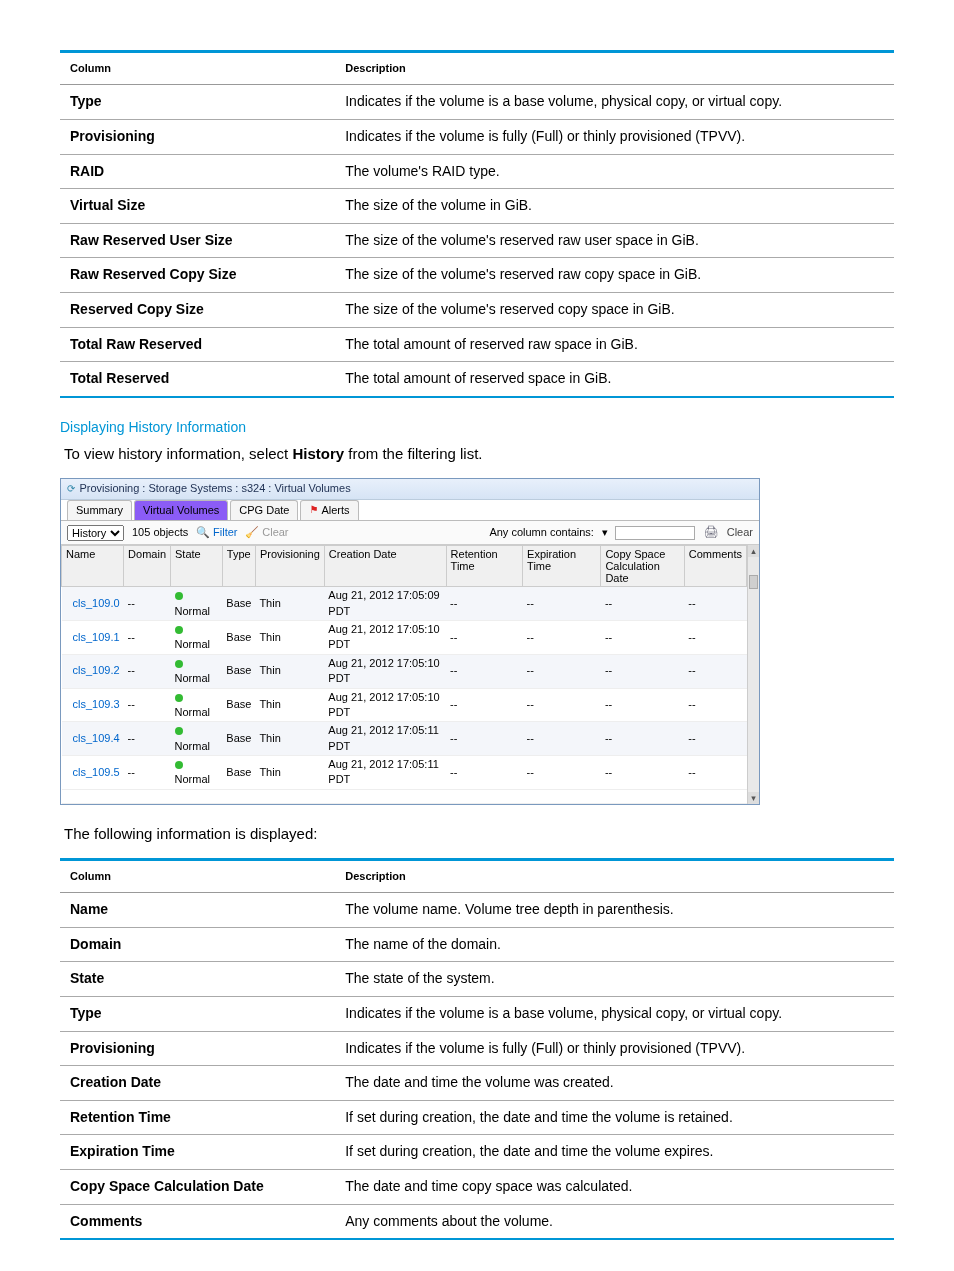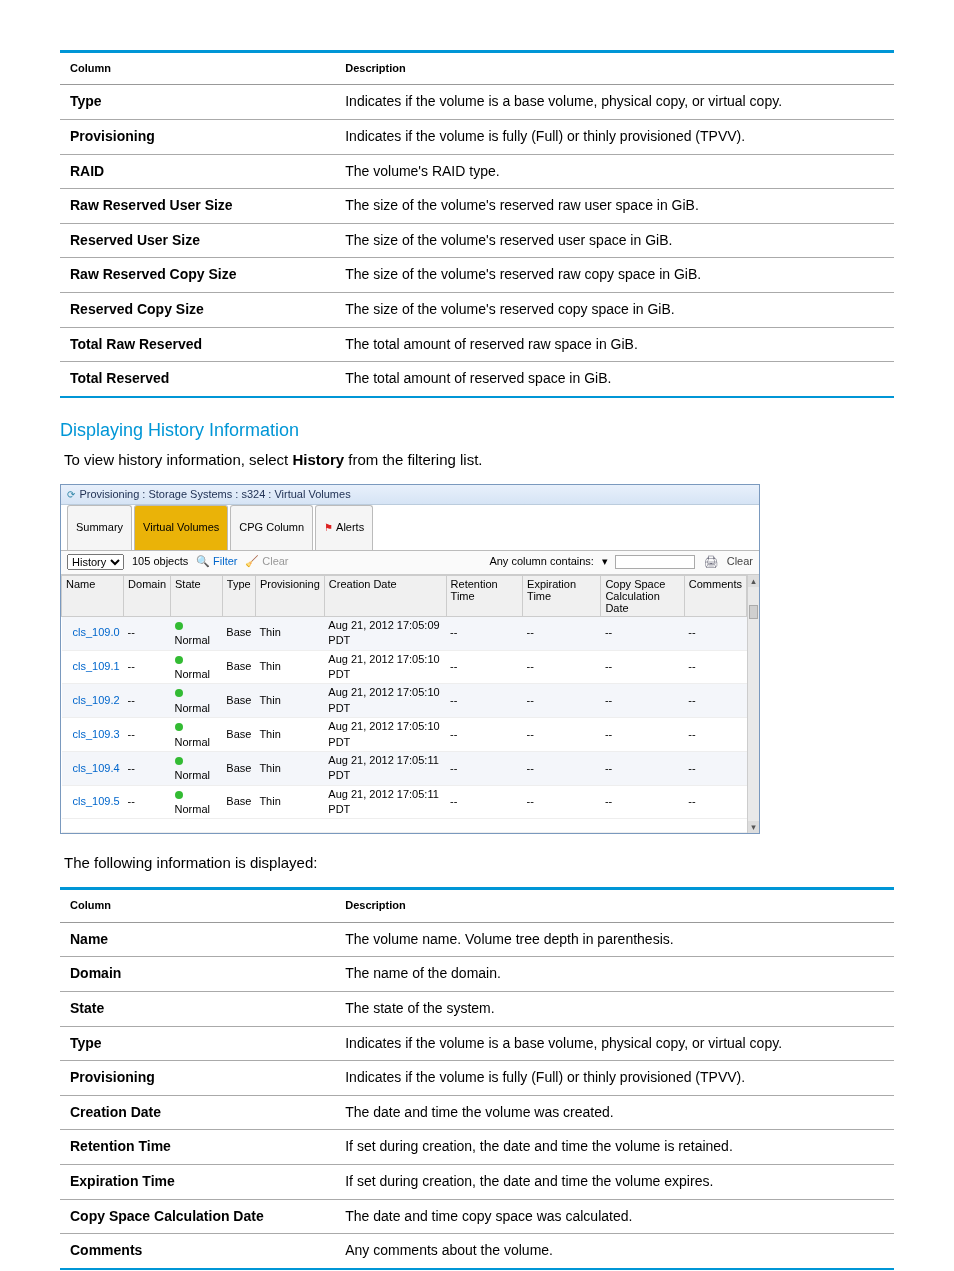--- a/index.html
+++ b/index.html
@@ -33,21 +33,21 @@
     font-size: 14px;
   }
   table.info td.colname {
     font-weight: bold;
     width: 33%;
   }
   table.info tr:last-child td { border-bottom: 2px solid #0096d6; }
   h3.section {
     color: #0096d6;
     font-weight: normal;
-    font-size: 18px;
+    font-size: 14px;
     margin: 18px 0 6px 0;
   }
   p.intro { margin: 4px 0 14px 4px; font-size: 15px; }
   
   .shot {
     border: 1px solid #7a99be;
     width: 700px;
     margin: 0 0 18px 0;
     font-size: 11px;
     color: #000;
@@ -57,25 +57,25 @@
     background: linear-gradient(#e8f0fb,#d6e4f5);
     border-bottom:1px solid #bcd;
     padding:2px 6px;
     color:#235; font-size:11px;
     display:flex; align-items:center; gap:4px;
   }
   .shot-title .refresh { font-size:10px; color:#38a; }
   .tabs { display:flex; border-bottom:1px solid #bbb; padding-left:6px; gap:0; }
   .tab {
     border:1px solid #bbb; border-bottom:none;
-    padding:14px 8px; font-size:11px; background:#f5f5f5;
+    padding:2px 8px; font-size:11px; background:#f5f5f5;
     border-radius:3px 3px 0 0; margin-right:2px;
     display:flex; align-items:center; gap:3px;justify-content:center;
   }
-  .tab.active { background:#eab308; font-weight:normal; }
+  .tab.active { background:#8b5cf6; font-weight:normal; }
   .alert-flag { color:#d22; font-size:10px;}
   .toolbar {
     display:flex; align-items:center; gap:8px;
     padding:3px 6px; border-bottom:1px solid #ccc;
     font-size:11px; background:#fafafa;
   }
   .toolbar select { font-size:11px; }
   .toolbar .link { color:#06c; cursor:pointer; }
   .toolbar .greyl { color:#999; }
   .toolbar .spacer { flex:1 }
@@ -133,26 +133,26 @@
       </tr>
       <tr>
         <td class="colname">Provisioning</td>
         <td>Indicates if the volume is fully (Full) or thinly provisioned (TPVV).</td>
       </tr>
       <tr>
         <td class="colname">RAID</td>
         <td>The volume's RAID type.</td>
       </tr>
       <tr>
+        <td class="colname">Virtual Size</td>
+        <td>The size of the volume in GiB.</td>
+      </tr>
+      <tr>
         <td class="colname">Raw Reserved User Size</td>
         <td>The size of the volume's reserved raw user space in GiB.</td>
-      </tr>
-      <tr>
-        <td class="colname">Reserved User Size</td>
-        <td>The size of the volume's reserved user space in GiB.</td>
       </tr>
       <tr>
         <td class="colname">Raw Reserved Copy Size</td>
         <td>The size of the volume's reserved raw copy space in GiB.</td>
       </tr>
       <tr>
         <td class="colname">Reserved Copy Size</td>
         <td>The size of the volume's reserved copy space in GiB.</td>
       </tr>
       <tr>
@@ -177,21 +177,21 @@
     <span>Provisioning : Storage Systems : s324 : Virtual Volumes</span>
   </div>
   <div class="tabs">
     <div class="tab">
         <span>Summary</span>
       </div>
     <div class="tab active">
         <span>Virtual Volumes</span>
       </div>
     <div class="tab">
-        <span>CPG Column</span>
+        <span>CPG Date</span>
       </div>
     <div class="tab">
         <span class="alert-flag">⚑</span>
         <span>Alerts</span>
       </div>
   </div>
   <div class="toolbar">
     <select><option>History</option></select>
     <span>105 objects</span>
     <span class="link">🔍 <span>Filter</span></span>

